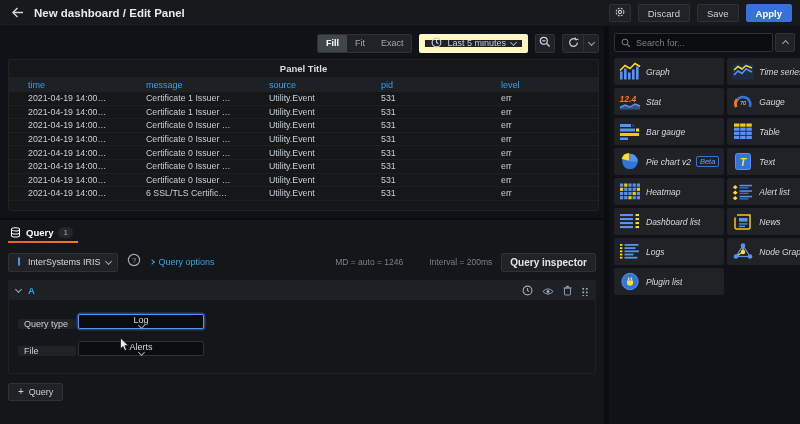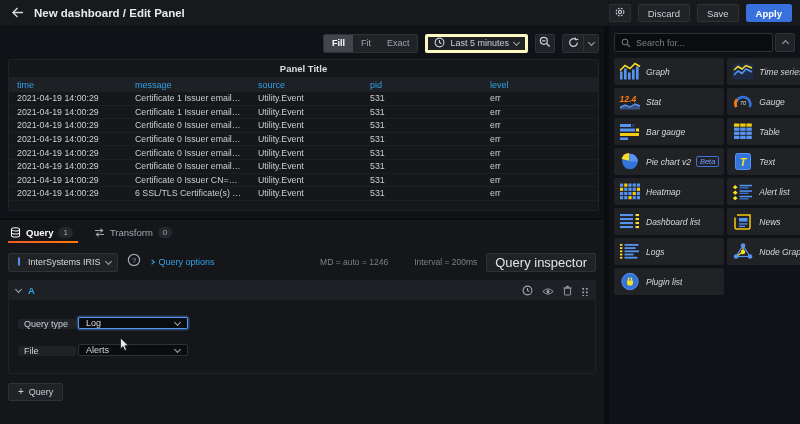--- a/index.html
+++ b/index.html
@@ -21,67 +21,67 @@
   .body { display:flex; height:398px; }
   .main { width:604px; display:flex; flex-direction:column; }
   .vdivider { width:5px; background:#0b0c0e; }
   .sidebar { flex:1; padding:7px 5px 0 5px; background:#111217; overflow:hidden; }
 
   
   .toolbar { height:24px; margin:5px 5px 0 8px; display:flex; justify-content:flex-end; align-items:center; gap:7px; }
   .seg { display:flex; background:#202226; border:1px solid #2c3235; border-radius:2px; overflow:hidden; height:19px; }
   .seg .opt { display:flex; align-items:center; padding:8px 8px; font-size:9px; color:#9fa7b3; cursor:pointer; }
   .seg .opt.active { background:#41454c; color:#fff; font-weight:bold; }
-  .tpick { display:flex; align-items:center; background:#202226; border:3px solid #fef9c3; border-radius:2px; height:19px; padding:0 6px; gap:5px; font-size:9px; color:#c7d0d9; cursor:pointer; }
+  .tpick { display:flex; align-items:center; background:#202226; border:6px solid #fef9c3; border-radius:2px; height:19px; padding:0 6px; gap:5px; font-size:9px; color:#c7d0d9; cursor:pointer; }
   .sqbtn { display:flex; align-items:center; justify-content:center; width:20px; height:19px; background:#202226; border:1px solid #2c3235; border-radius:2px; cursor:pointer; }
   .refreshgrp { display:flex; height:19px; border:1px solid #2c3235; border-radius:2px; overflow:hidden; }
   .refreshgrp .part { display:flex; align-items:center; justify-content:center; width:20px; background:#202226; cursor:pointer; }
   .refreshgrp .part + .part { border-left:1px solid #2c3235; width:15px; }
 
   .chev { display:inline-block; width:5px; height:5px; border-right:1.3px solid #9fa7b3; border-bottom:1.3px solid #9fa7b3; }
   .chev.down { transform:rotate(45deg); margin-top:-2px; }
   .chev.up { transform:rotate(-135deg); margin-top:2px; }
   .chev.right { transform:rotate(-45deg); }
 
   
   .panel { margin:4px 5px 0 8px; border:1px solid #202226; border-radius:2px; background:#161719; height:152px; overflow:hidden; }
   .paneltitle { text-align:center; font-size:9.5px; font-weight:bold; padding:3px 0 3px; color:#dcdde0; }
   .thead { display:flex; background:#1d2025; height:15px; align-items:center; }
   .tbody .trow { display:flex; height:13.6px; align-items:center; border-bottom:1px solid rgba(255,255,255,0.035); }
-  .tcell { padding:0 8px; font-size:8.8px; color:#c7d0d9; overflow:hidden; white-space:nowrap; text-overflow:ellipsis; }
+  .tcell { padding:0 19px; font-size:8.8px; color:#c7d0d9; overflow:hidden; white-space:nowrap; text-overflow:ellipsis; }
   .thead .tcell { color:var(--blue,#33a2e5); font-size:9px; cursor:pointer; }
   .c0 { width:118px; } .c1 { width:123px; } .c2 { width:112px; } .c3 { width:120px; } .c4 { flex:1; }
 
   
   .editor { flex:1; margin-top:7px; background:#141619; border-top:2px solid #0b0c0e; padding:5px 8px 0 8px; }
   .tabs { display:flex; gap:14px; height:21px; align-items:flex-start; }
   .tab { display:flex; gap:5px; align-items:center; font-size:9.5px; color:#9fa7b3; padding:2px 5px 5px 2px; position:relative; cursor:pointer; }
   .tab.active { color:#fff; font-weight:bold; }
   .tab.active::after { content:""; position:absolute; left:0; right:0; bottom:0; height:2px; background:linear-gradient(90deg,#f05a28,#ff780a); }
   .tbadge { background:#25272c; border-radius:8px; padding:0 5px; font-size:8px; color:#9fa7b3; height:11px; line-height:11px; font-weight:normal; }
   .tabicon { display:flex; color:inherit; }
 
   .dsrow { display:flex; align-items:center; margin-top:6px; gap:9px; height:20px; }
   .dsselect { display:flex; align-items:center; gap:5px; background:#202226; border:1px solid #2c3235; border-radius:2px; height:19px; padding:0 6px; font-size:9px; color:#d8d9da; cursor:pointer; }
   .helpbtn { display:flex; cursor:pointer; }
   .qopts { display:flex; align-items:center; gap:5px; color:var(--blue,#33a2e5); font-size:9px; cursor:pointer; }
   .qopts .chev { border-color:var(--blue,#33a2e5); width:4px; height:4px; }
   .dsright { margin-left:auto; display:flex; gap:26px; align-items:flex-start; font-size:8.5px; color:#7b8087; }
-  .qibtn { height:19px; display:flex; align-items:center; padding:0 8px; background:#202226; border:1px solid #2c3235; border-radius:2px; font-size:13px; color:#e3e4e6; font-weight:normal; cursor:pointer; }
+  .qibtn { height:19px; display:flex; align-items:center; padding:0 8px; background:#202226; border:1px solid #2c3235; border-radius:2px; font-size:10px; color:#e3e4e6; font-weight:bold; cursor:pointer; }
 
   .qcard { margin-top:8px; border:1px solid #1f2126; border-radius:2px; }
   .qhead { display:flex; align-items:center; height:19px; background:#1d2024; padding:0 7px; gap:7px; }
   .refid { color:var(--blue,#33a2e5); font-size:9.5px; font-weight:bold; }
   .qicons { margin-left:auto; display:flex; gap:9px; align-items:center; }
   .qicons > span { display:flex; cursor:pointer; }
   .grip { width:7px; height:10px; background-image:radial-gradient(#9fa7b3 1px, transparent 1.1px); background-size:3.5px 3.6px; background-position:0.5px 1px; }
   .qbody { padding:9px 0 10px 9px; background:#141619; }
   .frow { display:flex; margin-bottom:7px; height:20px;align-items:flex-end; }
   .flabel { width:58px; background:#202226; border-radius:2px; display:flex; align-items:center; padding:0 6px; font-size:9px; color:#c7d0d9; margin-right:2px; }
-  .fselect { width:110px; background:#0b0c0e; border:1px solid #2c3235; border-radius:2px; display:flex; align-items:center; padding:0 7px; font-size:9px; color:#d8d9da; justify-content:space-between; cursor:pointer; }
+  .fselect { width:126px; background:#0b0c0e; border:1px solid #2c3235; border-radius:2px; display:flex; align-items:center; padding:0 7px; font-size:9px; color:#d8d9da; justify-content:space-between; cursor:pointer;flex-direction:column; }
   .fselect.focused { border-color:#5794f2; box-shadow:0 0 0 1.5px rgba(87,148,242,.35); }
 
   .addquery { margin-top:9px; display:inline-flex; align-items:center; gap:5px; background:#202226; border:1px solid #2c3235; border-radius:2px; height:18px; padding:0 9px; font-size:9px; color:#c7d0d9; cursor:pointer; }
   .plus { font-size:10px; color:#c7d0d9; line-height:1; }
 
   
   .searchrow { display:flex; gap:2px; margin-bottom:6px; }
   .search { flex:1; display:flex; align-items:center; gap:5px; background:#0b0c0e; border:1px solid #2c3235; border-radius:2px; height:19px; padding:0 6px; }
   .search input { background:transparent; border:0; outline:0; color:#d8d9da; font-size:9px; width:100%; font-family:inherit; }
   .search input::placeholder { color:#7b8087; }
@@ -244,30 +244,20 @@
           <span class="tab active">
             <span class="tabicon">
               <svg width="11" height="11" viewBox="0 0 12 12" fill="none" stroke="currentColor" stroke-width="1.1">
                   <ellipse cx="6" cy="2.6" rx="4.4" ry="1.7"></ellipse>
                   <path d="M1.6 2.6 V9.3 A4.4 1.7 0 0 0 10.4 9.3 V2.6"></path>
                   <path d="M1.6 6 A4.4 1.7 0 0 0 10.4 6"></path>
                 </svg>
             </span>
             <span>Query</span>
             <span class="tbadge">1</span>
-          </span>
-          <span class="tab">
-            <span class="tabicon">
-              <svg width="11" height="11" viewBox="0 0 12 12" fill="none" stroke="currentColor" stroke-width="1.1">
-                  <path d="M1 3.8 H9 M7 1.8 L9.5 3.8 L7 5.8"></path>
-                  <path d="M11 8.2 H3 M5 6.2 L2.5 8.2 L5 10.2"></path>
-                </svg>
-            </span>
-            <span>Transform</span>
-            <span class="tbadge">0</span>
           </span>
         </div>
 
         <div class="dsrow">
           <span class="dsselect">
             <span>
               <svg width="8" height="11" viewBox="0 0 10 12">
                   <rect x="3.8" y="0.8" width="2.4" height="10.4" rx="1.2" fill="#5794f2"></rect>
                 </svg>
             </span>

